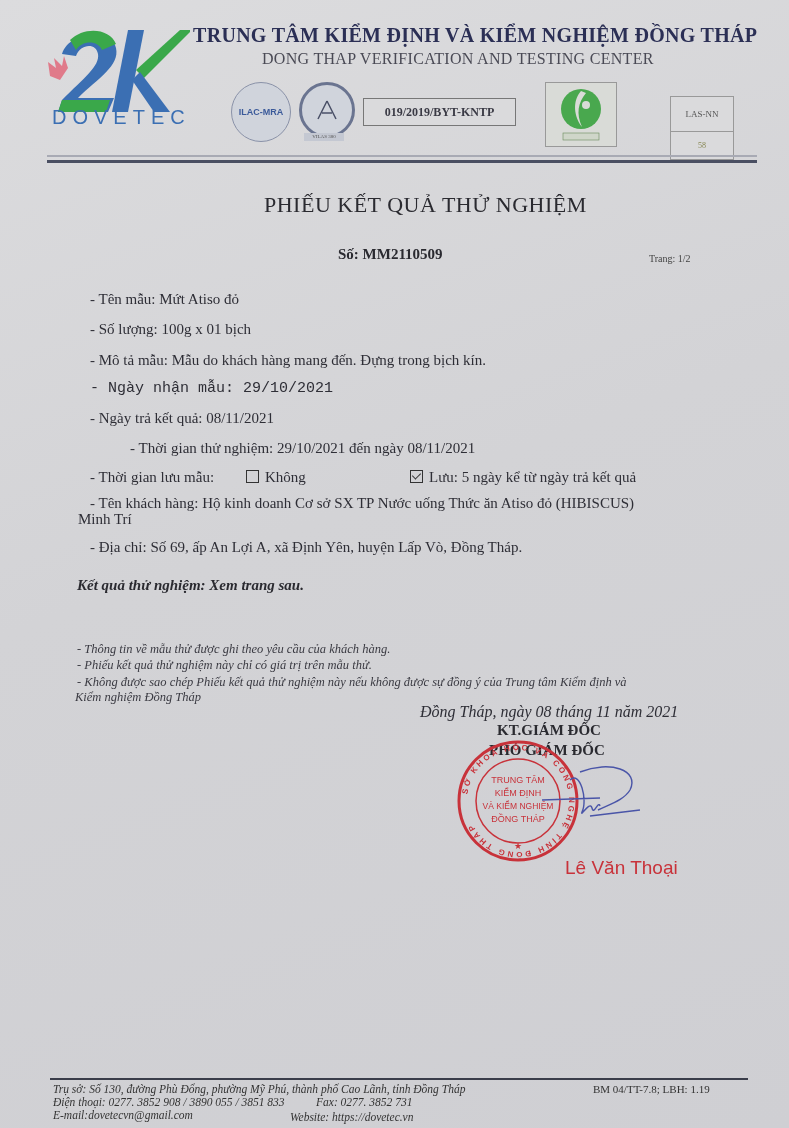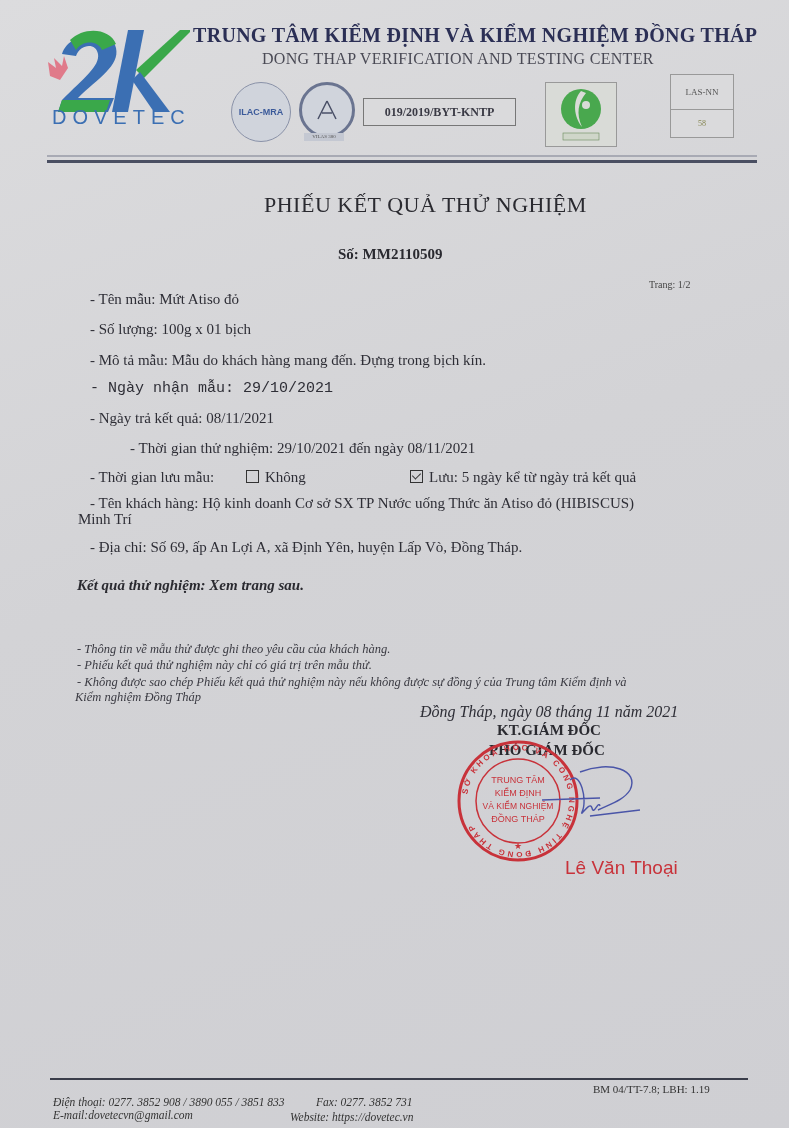--- a/index.html
+++ b/index.html
@@ -7,29 +7,29 @@
   .page{position:absolute;left:0;top:0;width:789px;height:1128px;background:linear-gradient(160deg,#dcdcde 0%,#d3d3d6 45%,#cfcfd3 100%);}
   .abs{position:absolute;}
   
   .logo{left:40px;top:22px;width:150px;height:110px;}
   .logo-word{left:52px;top:106px;font-family:"Liberation Sans","DejaVu Sans",sans-serif;font-size:20px;letter-spacing:6px;color:#3b6fb3;}
   .org-vn{left:193px;top:24px;width:570px;font-size:20px;font-weight:bold;color:#2b2f55;letter-spacing:0.3px;white-space:nowrap;}
   .org-en{left:262px;top:50px;font-size:16px;color:#4a4a55;letter-spacing:0.3px;white-space:nowrap;}
   .badge-circle{border-radius:50%;border:1px solid #8a92a8;background:#d0d4dc;}
   .cert-box{left:363px;top:98px;width:151px;height:26px;border:1px solid #777;font-size:12px;font-weight:bold;color:#3a3a45;display:flex;align-items:center;justify-content:center;background:#dadadc;}
   .green-box{left:545px;top:82px;width:70px;height:63px;border:1px solid #999;background:#d9dbd7;}
-  .las-box{left:670px;top:74px;width:62px;height:62px;border:1px solid #999;background:#dadadc;font-size:9px;color:#555;text-align:right;}
+  .las-box{left:670px;top:96px;width:62px;height:62px;border:1px solid #999;background:#dadadc;font-size:9px;color:#555;text-align:right;}
   .las-box .top{height:34px;border-bottom:1px solid #999;display:flex;align-items:center;justify-content:center;}
   .las-box .bot{height:27px;display:flex;align-items:center;justify-content:center;font-size:8px;color:#885;}
   .hr1{left:47px;top:155px;width:710px;height:2px;background:#a8aab4;}
   .hr2{left:47px;top:160px;width:710px;height:3px;background:#4a4f62;}
   
   .title{left:264px;top:192px;font-size:22px;font-weight:normal;letter-spacing:0.5px;color:#2a2a30;}
   .number{left:338px;top:246px;font-size:15px;font-weight:bold;color:#2a2a30;}
-  .page-no{left:649px;top:253px;font-size:10px;color:#444;margin-top:26px;}
+  .page-no{left:649px;top:253px;font-size:10px;color:#444;}
   
   .ln{font-size:15px;color:#2e2e36;white-space:nowrap;}
   .cb{display:inline-block;width:11px;height:11px;border:1px solid #333;vertical-align:-1px;margin-right:6px;position:relative;}
   .cb.checked::after{content:"";position:absolute;left:3px;top:0px;width:4px;height:7px;border:solid #333;border-width:0 1.5px 1.5px 0;transform:rotate(45deg);}
   .result{left:77px;top:577px;font-size:15px;font-style:italic;font-weight:bold;color:#2a2a30;}
   .note{font-size:12.5px;font-style:italic;color:#3a3a42;white-space:nowrap;margin-top:25px;}
   
   .place{left:420px;top:703px;font-size:16px;font-style:italic;color:#2e2e36;white-space:nowrap;}
   .kt{left:497px;top:722px;font-size:15px;font-weight:bold;color:#2a2a30;}
   .pho{left:489px;top:742px;font-size:15px;font-weight:bold;color:#2a2a30;}
@@ -139,19 +139,20 @@
     <text x="62" y="110" text-anchor="middle" font-size="9" fill="#c8323a">★</text>
   </svg>
 
   <svg class="abs" style="left:540px;top:760px;" width="110" height="70" viewBox="0 0 110 70">
     <path d="M2 40 L60 38 M30 20 C40 10 48 40 42 52 C40 58 50 40 52 48 C54 56 58 40 60 46 M40 12 C70 0 100 10 90 30 C84 40 70 44 58 50 M50 56 L100 50" stroke="#4a55a8" stroke-width="1.4" fill="none"></path>
   </svg>
 
   <div class="abs signer">Lê Văn Thoại</div>
 
   <div class="abs fhr"></div>
+  <div class="abs ft" style="left:53px;top:1083px;">Trụ sở: Số 130, đường Phù Đổng, phường Mỹ Phú, thành phố Cao Lãnh, tỉnh Đồng Tháp</div>
   <div class="abs ft" style="left:53px;top:1096px;">Điện thoại: 0277. 3852 908 / 3890 055 / 3851 833</div>
   <div class="abs ft" style="left:304px;top:1096px;margin-left:12px;">Fax: 0277. 3852 731</div>
   <div class="abs ft" style="left:53px;top:1109px;">E-mail:dovetecvn@gmail.com</div>
   <div class="abs ft" style="left:290px;top:1111px;">Website: https://dovetec.vn</div>
   <div class="abs fcode">BM 04/TT-7.8; LBH: 1.19</div>
 
 </div>
 
 </body></html>

